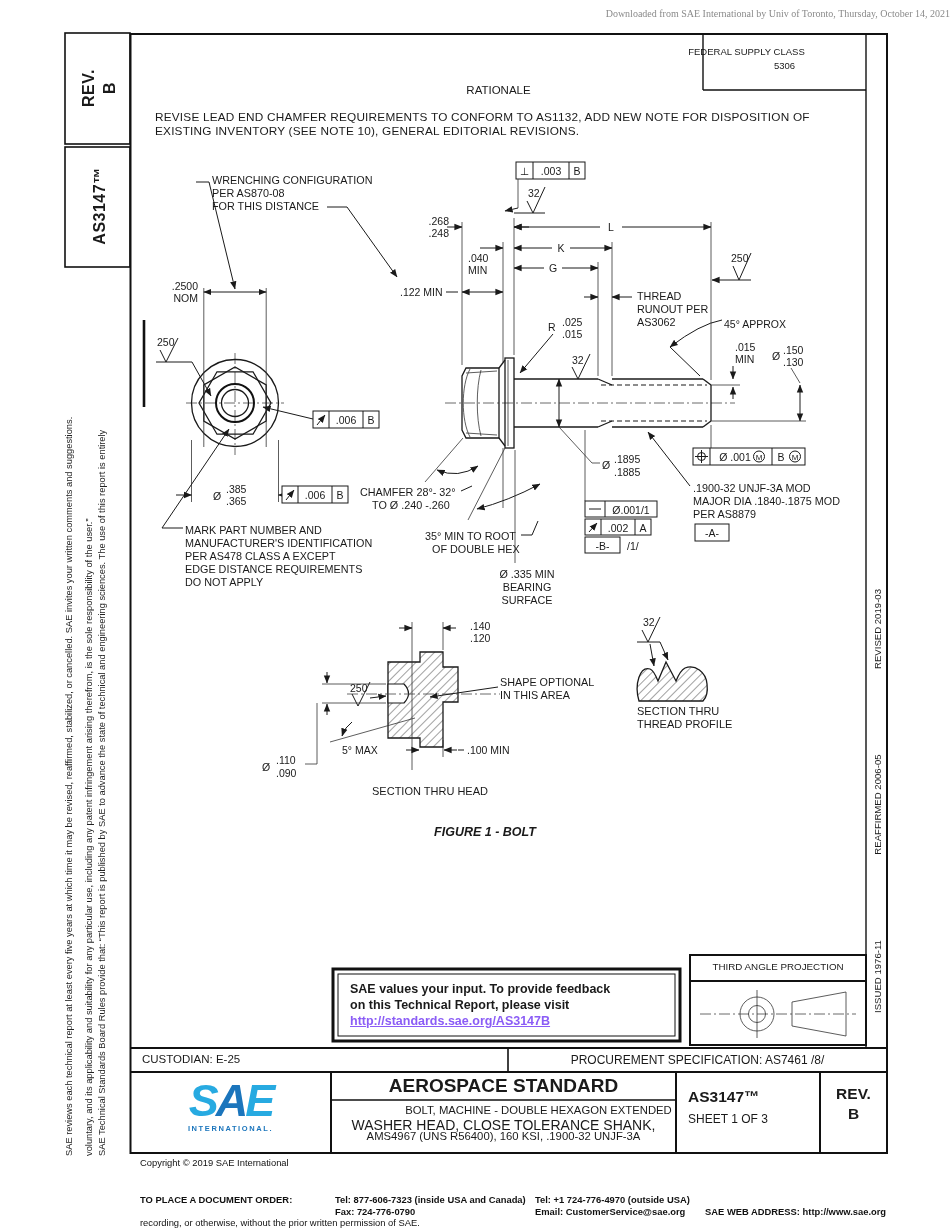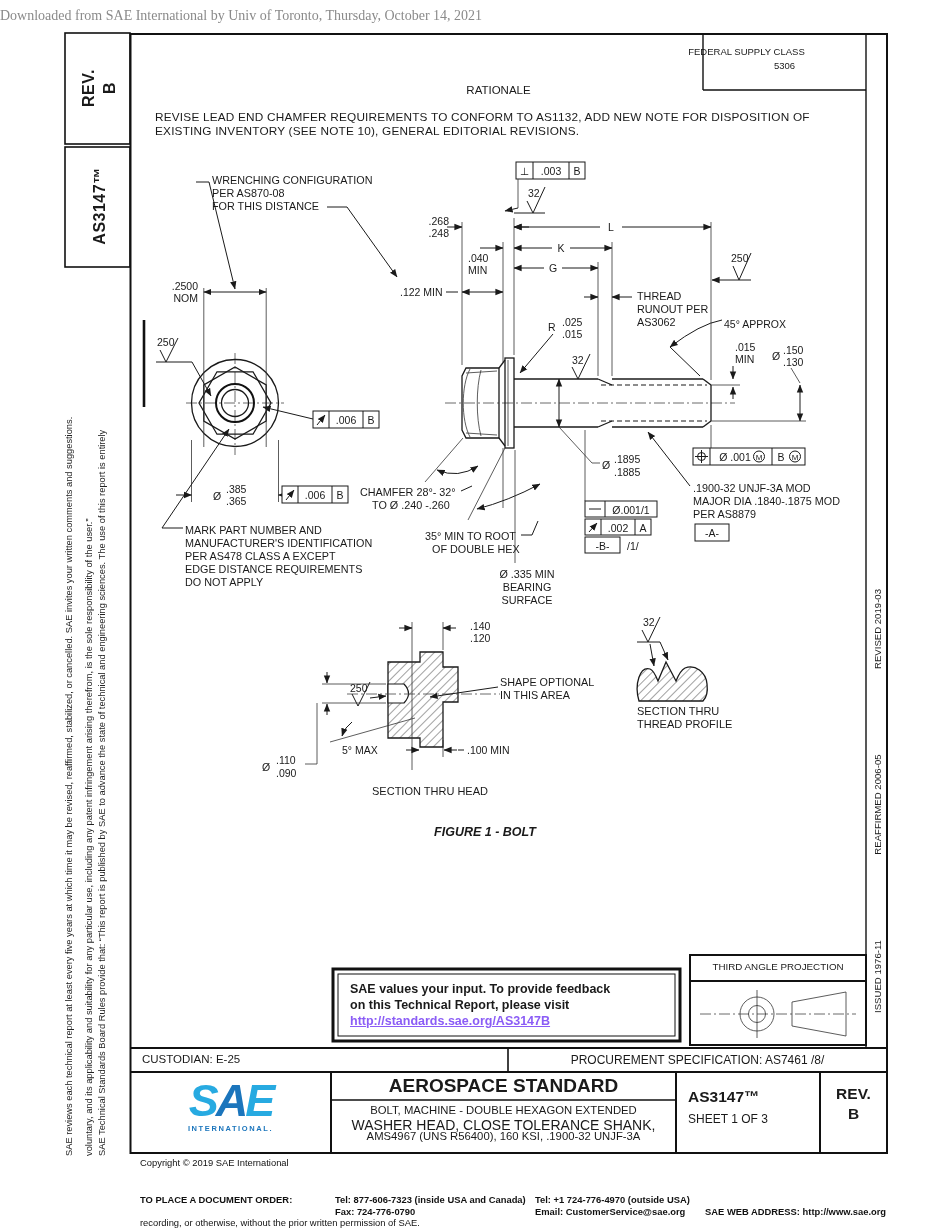--- a/index.html
+++ b/index.html
@@ -1,19 +1,19 @@
 <!DOCTYPE html>
 <html><head>
 <meta charset="utf-8">
 <style>
   html,body{margin:0;padding:0;background:#fff;}
   #page{position:relative;width:950px;height:1230px;background:#fff;font-family:"Liberation Sans",sans-serif;color:#1a1a1a;overflow:hidden;}
   .abs{position:absolute;}
   .ctr{text-align:center;}
-  .wm{width:950px;top:8px;left:0;font-family:"Liberation Serif",serif;font-size:14px;color:#8a8a8a;text-align:left;}
+  .wm{width:950px;top:8px;left:0;font-family:"Liberation Serif",serif;font-size:10px;color:#8a8a8a;text-align:right;}
   .rot{transform-origin:0 0;transform:rotate(-90deg);}
   .vsmall{font-size:9.3px;color:#222;white-space:nowrap;}
   .boxlbl{font-weight:bold;font-size:16px;letter-spacing:.5px;}
   svg text{font-family:"Liberation Sans",sans-serif;fill:#1a1a1a;}
   .t{font-size:10.5px;}
   .tn{font-size:10.8px;}
   .cap{font-size:11px;}
   .fig{font-size:12.5px;font-weight:bold;font-style:italic;}
   .ln{stroke:#1a1a1a;stroke-width:1.3;fill:none;}
   .thk{stroke:#111;stroke-width:2;fill:none;}
@@ -419,21 +419,21 @@
   <div class="abs ctr" style="left:690px;top:961px;width:176px;font-size:9.8px;">THIRD ANGLE PROJECTION</div>
 
   <div class="abs" style="left:142px;top:1053px;font-size:11.5px;">CUSTODIAN: E-25</div>
   <div class="abs ctr" style="left:508px;top:1053px;width:379px;font-size:12px;">PROCUREMENT SPECIFICATION: AS7461 /8/</div>
 
   <div class="abs ctr" style="left:130px;top:1078px;width:201px;">
     <div style="font-size:45px;font-weight:bold;font-style:italic;letter-spacing:-3px;line-height:46px;color:#1b75bc;"><span style="color:#27aae1;">S</span><span style="color:#1b75bc;">A</span><span style="color:#27aae1;">E</span></div>
     <div style="font-size:7.5px;font-weight:bold;letter-spacing:1.6px;color:#1b75bc;">INTERNATIONAL.</div>
   </div>
   <div class="abs ctr" style="left:331px;top:1075px;width:345px;font-size:19px;font-weight:bold;">AEROSPACE STANDARD</div>
-  <div class="abs ctr" style="left:331px;top:1104px;width:345px;font-size:11.3px;">BOLT, MACHINE - DOUBLE HEXAGON EXTENDED</div>
+  <div class="abs ctr" style="left:331px;top:1104px;width:345px;font-size:11.3px;padding-left:35px;">BOLT, MACHINE - DOUBLE HEXAGON EXTENDED</div>
   <div class="abs ctr" style="left:331px;top:1117px;width:345px;font-size:14px;">WASHER HEAD, CLOSE TOLERANCE SHANK,</div>
   <div class="abs ctr" style="left:331px;top:1130px;width:345px;font-size:11.3px;">AMS4967 (UNS R56400), 160 KSI, .1900-32 UNJF-3A</div>
   <div class="abs" style="left:688px;top:1088px;font-size:15.5px;font-weight:bold;">AS3147™</div>
   <div class="abs" style="left:688px;top:1112px;font-size:12px;">SHEET 1 OF 3</div>
   <div class="abs ctr" style="left:820px;top:1085px;width:67px;font-size:15.5px;font-weight:bold;">REV.</div>
   <div class="abs ctr" style="left:820px;top:1105px;width:67px;font-size:15.5px;font-weight:bold;">B</div>
 
   <div class="abs foot" style="left:140px;top:1157px;">Copyright © 2019 SAE International</div>
   <div class="abs foot" style="left:140px;top:1181px;margin-top:36px;">recording, or otherwise, without the prior written permission of SAE.</div>
   <div class="abs foot footb" style="left:140px;top:1194px;">TO PLACE A DOCUMENT ORDER:</div>

